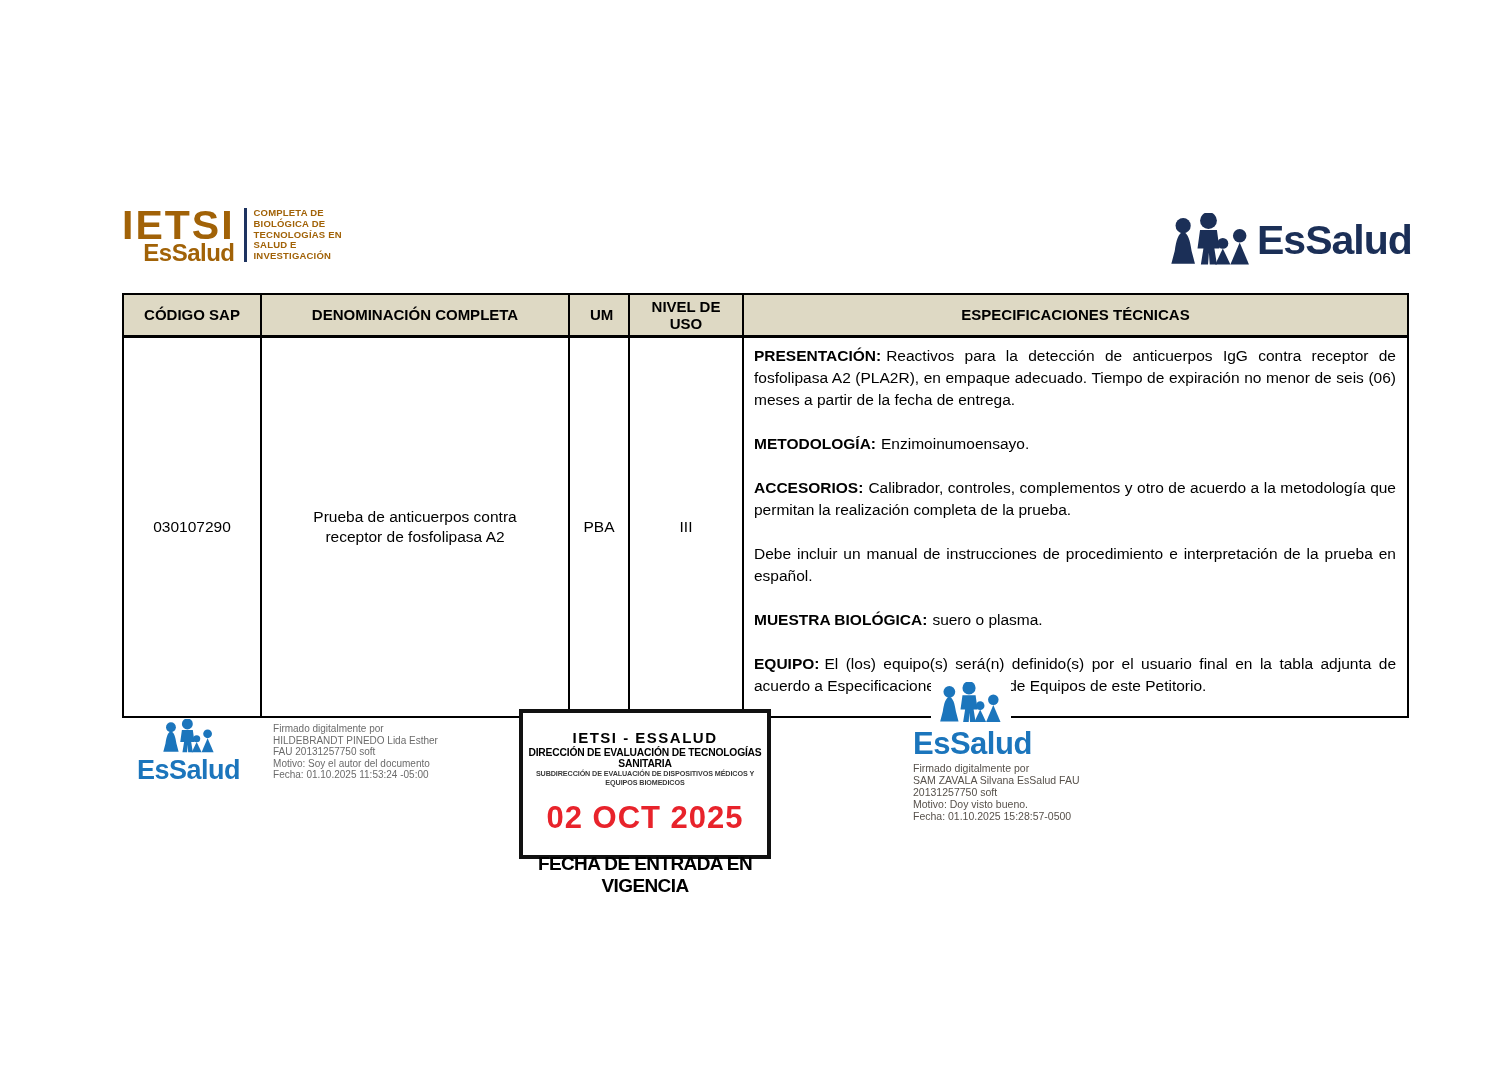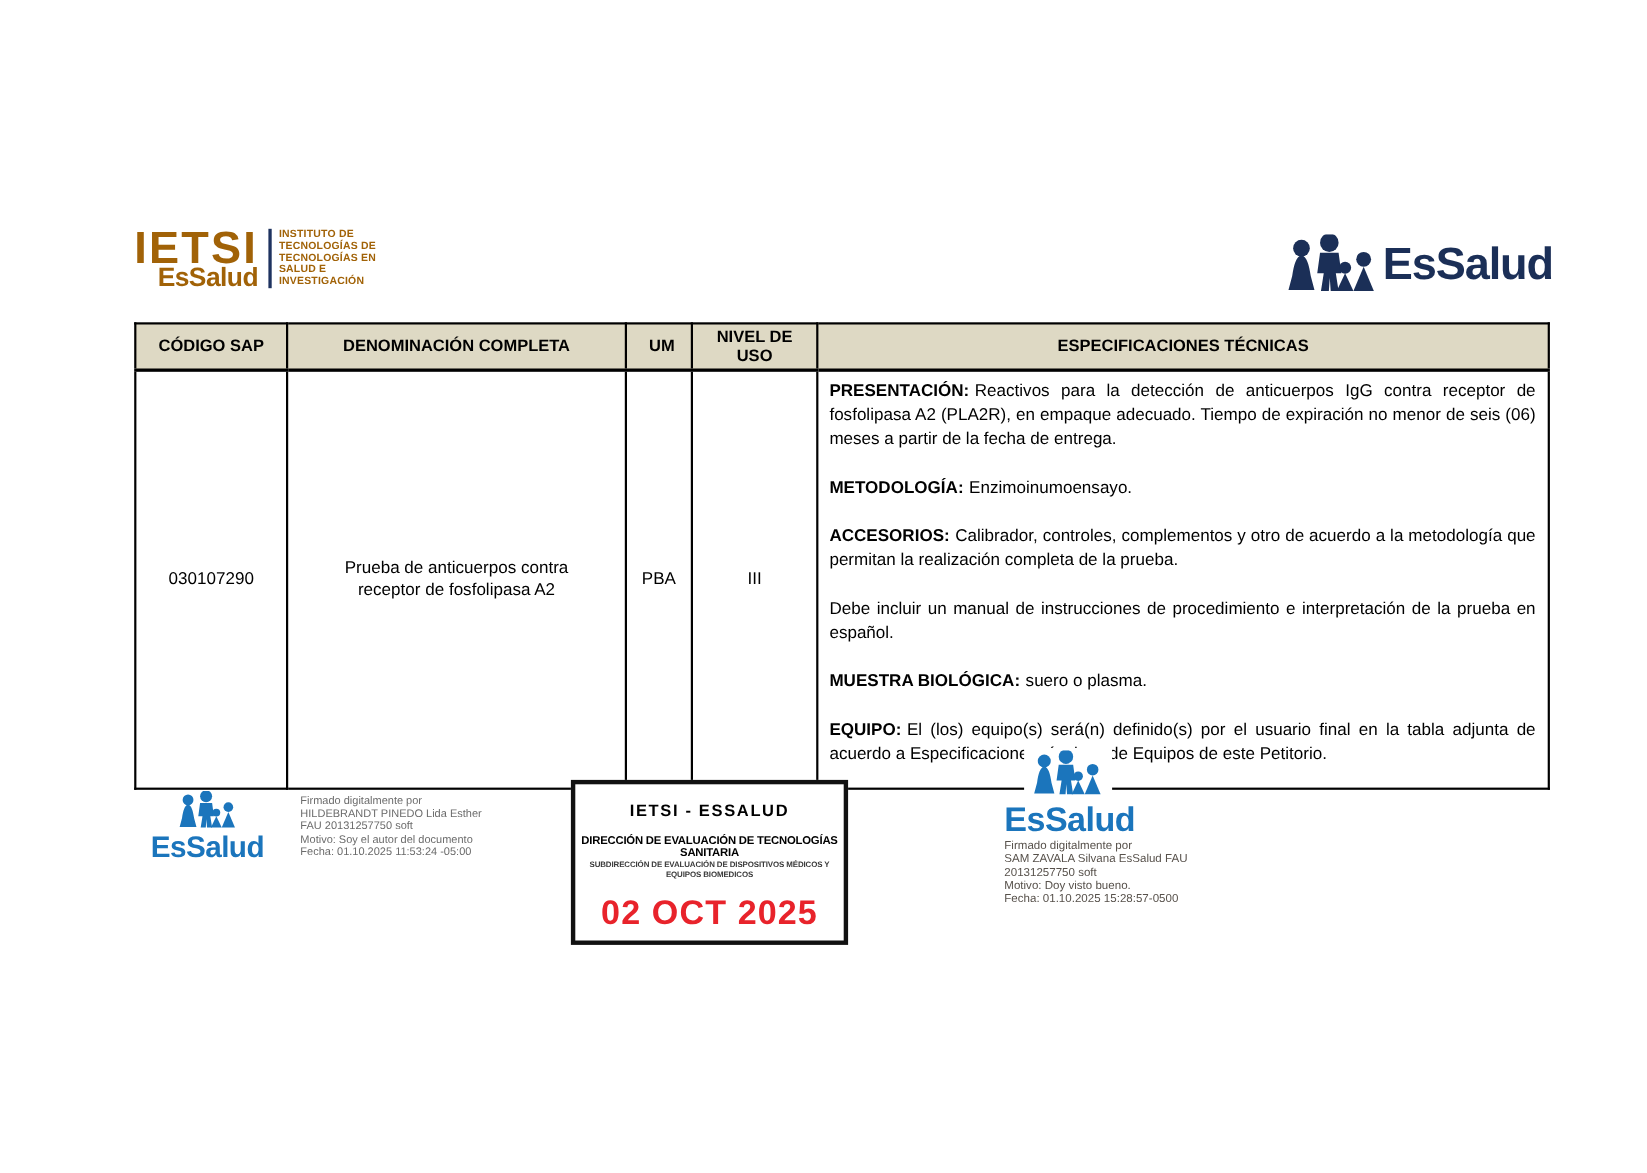--- a/index.html
+++ b/index.html
@@ -46,21 +46,21 @@
   
   .sig-left { position:absolute; left:137px; top:719px; display:flex; color:#1b75bc; }
   .sig-left .logo-col { display:flex; flex-direction:column; align-items:center; }
   .sig-left .word { font-size:27px; font-weight:600; letter-spacing:-0.5px; margin-top:1px; }
   .sig-left .sig-text { margin-left:33px; margin-top:4px; font-size:10px; line-height:11.5px; color:#6b6b6b; }
 
   
   .stamp { position:absolute; left:519px; top:709px; width:252px; height:150px;
     border:4px solid #111; background:#fff; text-align:center; padding-top:16px; }
   .stamp .org { font-size:15px; font-weight:700; letter-spacing:1.5px; }
-  .stamp .dir { font-size:10.3px; font-weight:700; margin-top:13px; letter-spacing:-0.2px; }
+  .stamp .dir { font-size:10.3px; font-weight:700; margin-top:1px; letter-spacing:-0.2px; }
   .stamp .subdir { font-size:7.2px; font-weight:700; color:#3a3a3a; letter-spacing:-0.1px; }
   .stamp .date { font-size:31px; font-weight:700; letter-spacing:1px; margin-top:13px; }
   .stamp .caption { font-size:19px; font-weight:700; letter-spacing:-0.6px; margin-top:17px; }
 
   
   .sig-right { position:absolute; left:913px; top:680px; color:#1b75bc; z-index:5; }
   .sig-right .icon-wrap { display:inline-block; background:#fff; padding:2px 8px; margin-left:18px; }
   .sig-right .word { font-size:31px; font-weight:600; letter-spacing:-0.5px; line-height:28px; }
   .sig-right .sig-text { margin-top:4px; font-size:10.5px; line-height:12px; color:#57514b; }
 </style>
@@ -80,22 +80,22 @@
   </symbol>
 </svg>
 
 <div class="ietsi-logo">
   <div class="ietsi-stack">
     <div class="ietsi-word">IETSI</div>
     <div class="ietsi-sub">EsSalud</div>
   </div>
   <div class="ietsi-bar"></div>
   <div class="ietsi-inst">
-    <div>INSTITUTO DE</div>
-    <div>TECNOLOGÍAS DE</div>
+    <div>COMPLETA DE</div>
+    <div>BIOLÓGICA DE</div>
     <div>TECNOLOGÍAS EN</div>
     <div>SALUD E</div>
     <div>INVESTIGACIÓN</div>
   </div>
 </div>
 
 <div class="essalud-top">
   <svg class="fam" width="82" height="54" fill="#1b2f57">
       <use href="#family"></use>
     </svg>
@@ -151,20 +151,21 @@
     <div>Motivo: Soy el autor del documento</div>
     <div>Fecha: 01.10.2025 11:53:24 -05:00</div>
   </div>
 </div>
 
 <div class="stamp">
   <div class="org">IETSI - ESSALUD</div>
   <div class="dir">DIRECCIÓN DE EVALUACIÓN DE TECNOLOGÍAS SANITARIA</div>
   <div class="subdir">SUBDIRECCIÓN DE EVALUACIÓN DE DISPOSITIVOS MÉDICOS Y EQUIPOS BIOMEDICOS</div>
   <div class="date" style="color:#e8232b">02 OCT 2025</div>
+  <div class="caption">FECHA DE ENTRADA EN VIGENCIA</div>
 </div>
 
 <div class="sig-right">
   <span class="icon-wrap">
     <svg class="fam" width="64" height="42" fill="#1b75bc">
         <use href="#family"></use>
       </svg>
   </span>
   <div class="word">EsSalud</div>
   <div class="sig-text">

